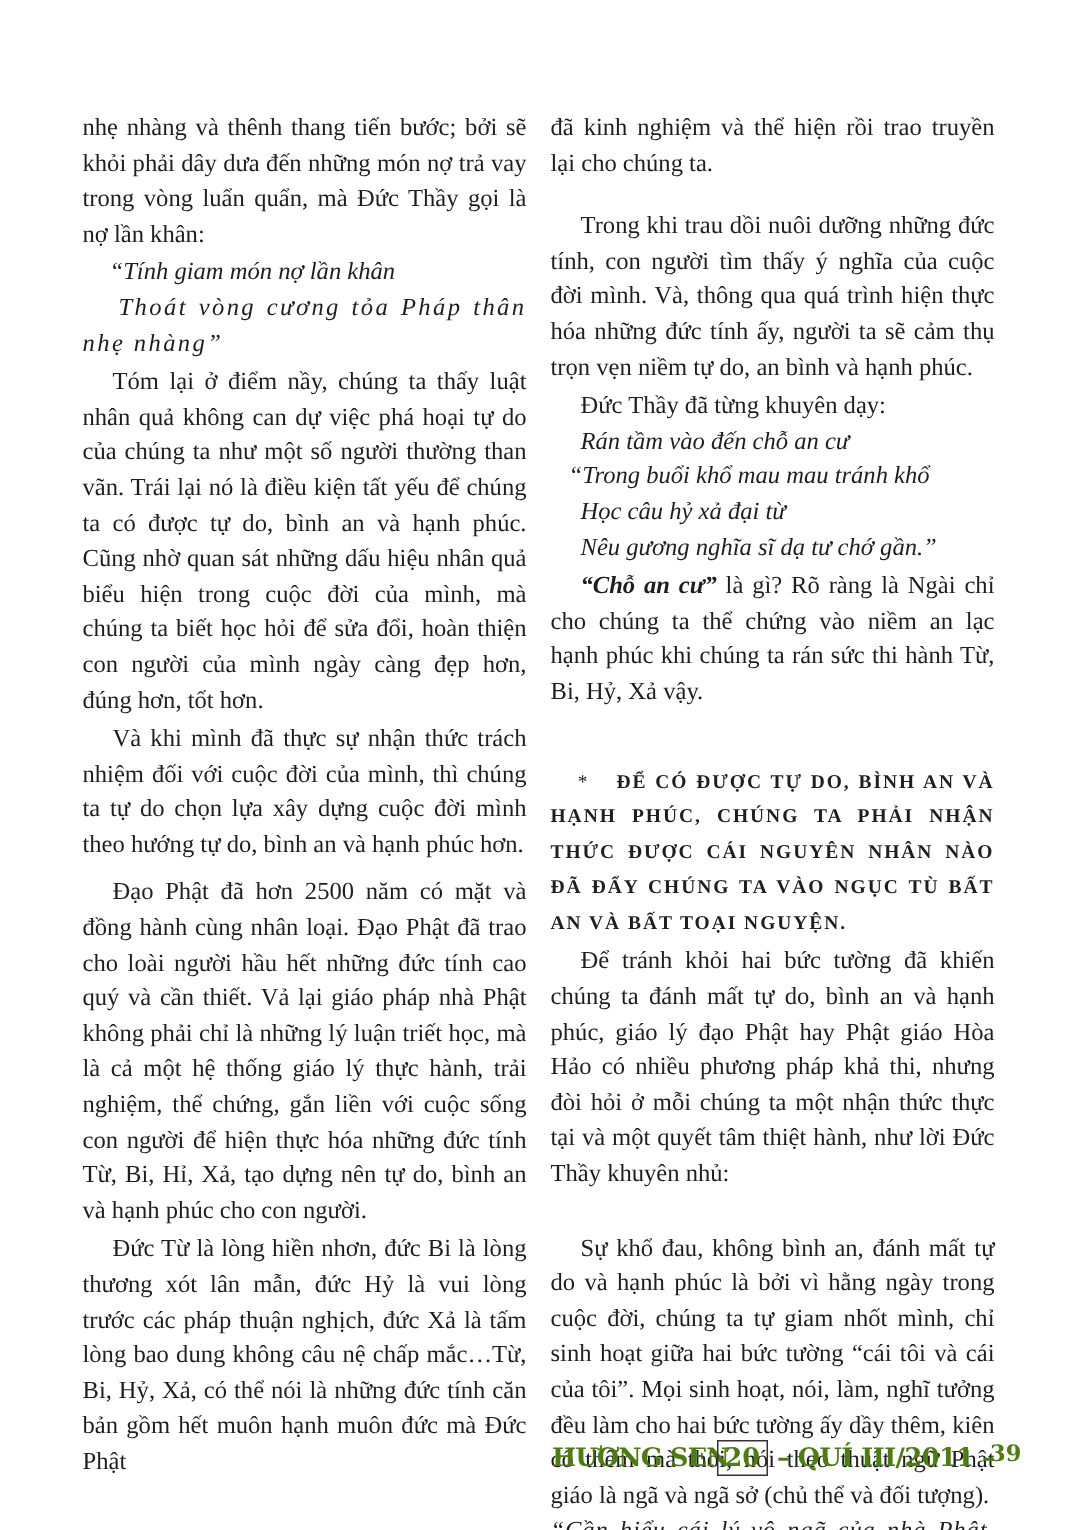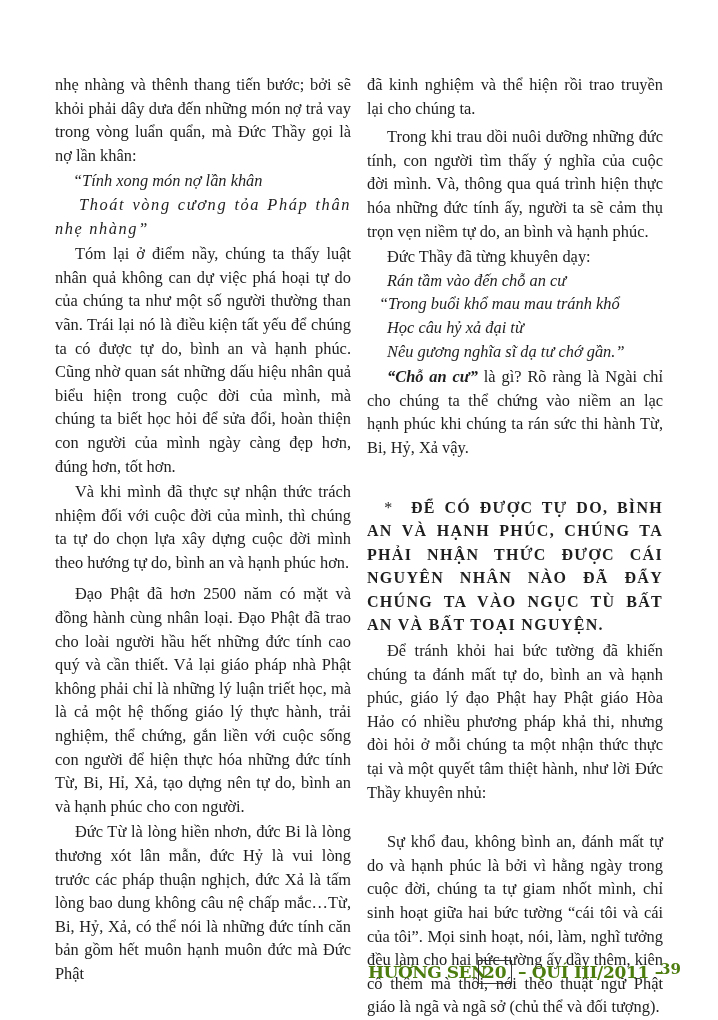--- a/index.html
+++ b/index.html
@@ -5,48 +5,48 @@
   html, body { margin: 0; padding: 0; background: #ffffff; }
   body { width: 718px; height: 1020px; position: relative; overflow: hidden;
          font-family: "Liberation Serif", "DejaVu Serif", serif; color: #1e1e1e; }
   .col { position: absolute; top: 73px; width: 296px; font-size: 16.4px; line-height: 23.6px; }
   .col.left { left: 55px; }
   .col.right { left: 367px; }
   p { margin: 0; text-align: justify; }
   p.indent { text-indent: 20px; }
   .verse { font-style: italic; margin: 0; }
   .verse.i1 { padding-left: 18px; }
-  .heading { font-weight: bold; text-transform: none; font-size: 16px; line-height: 23.6px;
+  .heading { font-weight: bold; text-transform: none; font-size: 13px; line-height: 23.6px;
              letter-spacing: 1.3px; text-align: justify; margin: 0; }
   .heading .star { display: inline-block; width: 44px; text-align: center; font-weight: normal; }
   .bi { font-weight: bold; font-style: italic; }
   .footer { position: absolute; top: 960px; left: 368px; width: 300px; height: 28px;
             font-family: "DejaVu Serif", serif; font-weight: bold; font-size: 17px; color: #4d7c0f; }
   .footer .mag { position: absolute; left: 0; top: 2px; letter-spacing: -0.5px; }
   .footer .issue { position: absolute; left: 110px; top: 0px; border: 1.5px solid #333; padding: 0 4px;
                    line-height: 22px; }
   .footer .quarter { position: absolute; left: 150px; top: 2px; letter-spacing: -0.3px; }
   .footer .pageno { position: absolute; left: 292px; top: 0px; font-size: 15px; }
 </style>
 </head>
 <body>
 
 <div class="col left">
   <p>nhẹ nhàng và thênh thang tiến bước; bởi sẽ khỏi phải dây dưa đến những món nợ trả vay trong vòng luẩn quẩn, mà Đức Thầy gọi là nợ lần khân:</p>
-  <p class="verse i1" style="margin-top:2px">“Tính xong món nợ lần khân</p>
+  <p class="verse i1" style="margin-top:2px">“Tính giam món nợ lần khân</p>
   <p class="verse" style="text-indent:24px; letter-spacing:1.6px;">Thoát vòng cương tỏa Pháp thân nhẹ nhàng”</p>
   <p class="indent" style="margin-top:2px">Tóm lại ở điểm nầy, chúng ta thấy luật nhân quả không can dự việc phá hoại tự do của chúng ta như một số người thường than vãn. Trái lại nó là điều kiện tất yếu để chúng ta có được  tự do, bình an và hạnh phúc. Cũng nhờ quan sát những dấu hiệu nhân quả biểu hiện trong cuộc đời của mình, mà chúng ta biết học hỏi để sửa đổi, hoàn thiện con người của mình ngày càng  đẹp hơn, đúng hơn, tốt hơn.</p>
   <p class="indent" style="margin-top:2px">Và khi mình đã thực sự nhận thức trách nhiệm đối với cuộc đời của mình, thì chúng ta tự do chọn lựa xây dựng cuộc đời mình theo hướng tự do, bình an và hạnh phúc hơn.</p>
   <p class="indent" style="margin-top:8px">Đạo Phật đã hơn 2500 năm có mặt và đồng hành cùng nhân loại. Đạo Phật đã trao cho loài người hầu hết những đức tính cao quý và cần thiết. Vả lại giáo pháp nhà Phật không phải chỉ là những lý luận triết học, mà là cả một hệ thống  giáo lý thực hành, trải nghiệm, thể chứng, gắn liền với cuộc sống con người để hiện thực hóa những đức tính  Từ, Bi, Hỉ, Xả, tạo dựng nên tự do, bình an và hạnh phúc cho con người.</p>
   <p class="indent" style="margin-top:2px">Đức Từ là lòng hiền nhơn, đức Bi là lòng thương xót lân mẫn, đức Hỷ là vui lòng trước các pháp thuận nghịch, đức Xả là tấm lòng bao dung không câu nệ chấp mắc…Từ, Bi, Hỷ, Xả, có thể nói là những đức tính căn bản gồm hết muôn hạnh muôn đức mà Đức Phật</p>
 </div>
 
 <div class="col right">
   <p>đã kinh nghiệm và thể hiện rồi trao truyền lại cho chúng ta.</p>
-  <p class="indent" style="margin-top:5px">Trong khi trau dồi nuôi dưỡng những đức tính, con người tìm thấy ý nghĩa của cuộc đời mình. Và, thông qua quá trình hiện thực hóa những đức tính ấy, người ta sẽ cảm thụ trọn vẹn niềm tự do, an bình và hạnh phúc.</p>
+  <p class="indent" style="margin-top:18px">Trong khi trau dồi nuôi dưỡng những đức tính, con người tìm thấy ý nghĩa của cuộc đời mình. Và, thông qua quá trình hiện thực hóa những đức tính ấy, người ta sẽ cảm thụ trọn vẹn niềm tự do, an bình và hạnh phúc.</p>
   <p class="indent" style="margin-top:2px">Đức Thầy đã từng khuyên dạy:</p>
   <p class="verse i1" style="padding-left:20px">Rán tầm vào đến chỗ an cư</p>
   <p class="verse" style="padding-left:12px">“Trong buổi khổ mau mau tránh khổ</p>
   <p class="verse i1" style="padding-left:20px">Học câu hỷ xả đại từ</p>
   <p class="verse i1" style="padding-left:20px">Nêu gương nghĩa sĩ dạ tư chớ gần.”</p>
   <p class="indent" style="margin-top:2px"><span class="bi">“Chỗ an cư”</span><span> là gì? Rõ ràng là Ngài chỉ cho chúng ta thể chứng vào niềm an lạc hạnh phúc khi chúng ta rán sức thi hành Từ, Bi, Hỷ, Xả vậy.</span></p>
   <p class="heading" style="margin-top:36px">
     <span class="star">*</span><span>ĐỂ CÓ ĐƯỢC TỰ DO, BÌNH AN VÀ HẠNH PHÚC, CHÚNG TA PHẢI NHẬN THỨC ĐƯỢC CÁI NGUYÊN NHÂN NÀO ĐÃ ĐẨY CHÚNG TA VÀO NGỤC TÙ BẤT AN VÀ BẤT TOẠI NGUYỆN.</span>
   </p>
   <p class="indent" style="margin-top:2px">Để tránh khỏi hai bức tường đã khiến chúng ta đánh mất tự do, bình an và hạnh phúc, giáo lý đạo Phật hay Phật giáo Hòa Hảo có nhiều phương pháp khả thi, nhưng đòi hỏi ở mỗi chúng ta một nhận thức thực tại và một quyết tâm thiệt hành, như lời Đức Thầy khuyên nhủ:</p>

